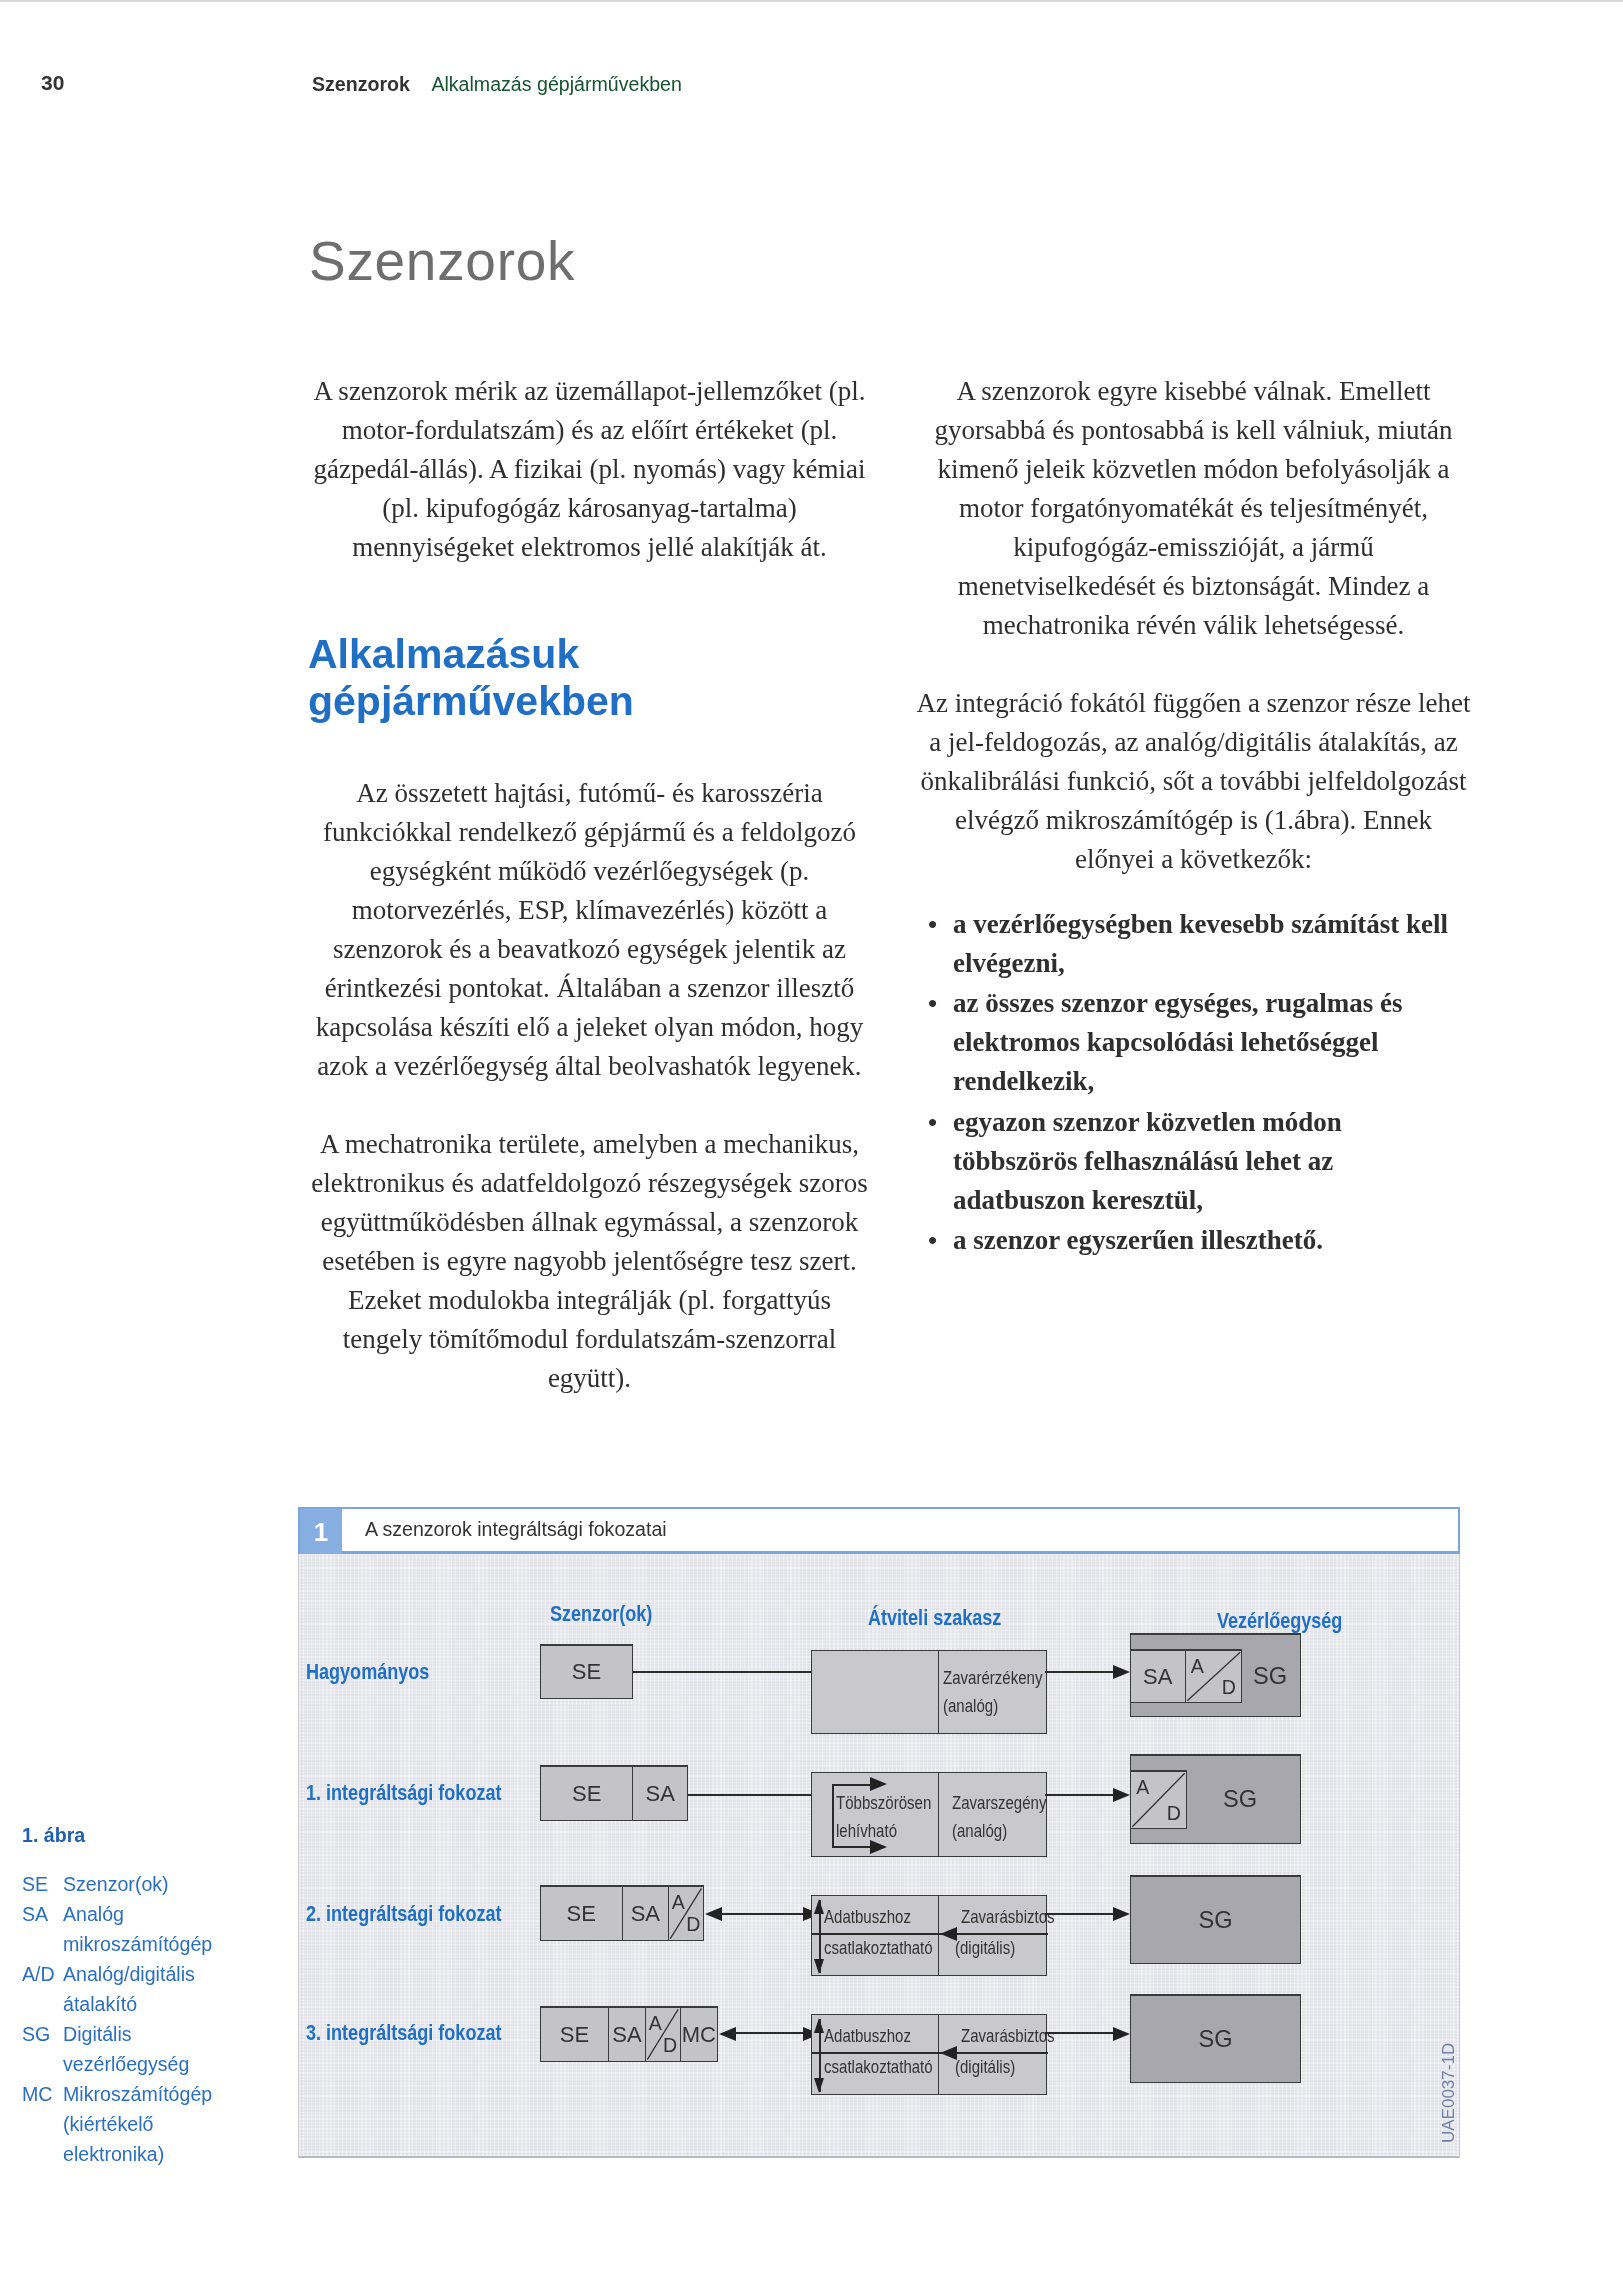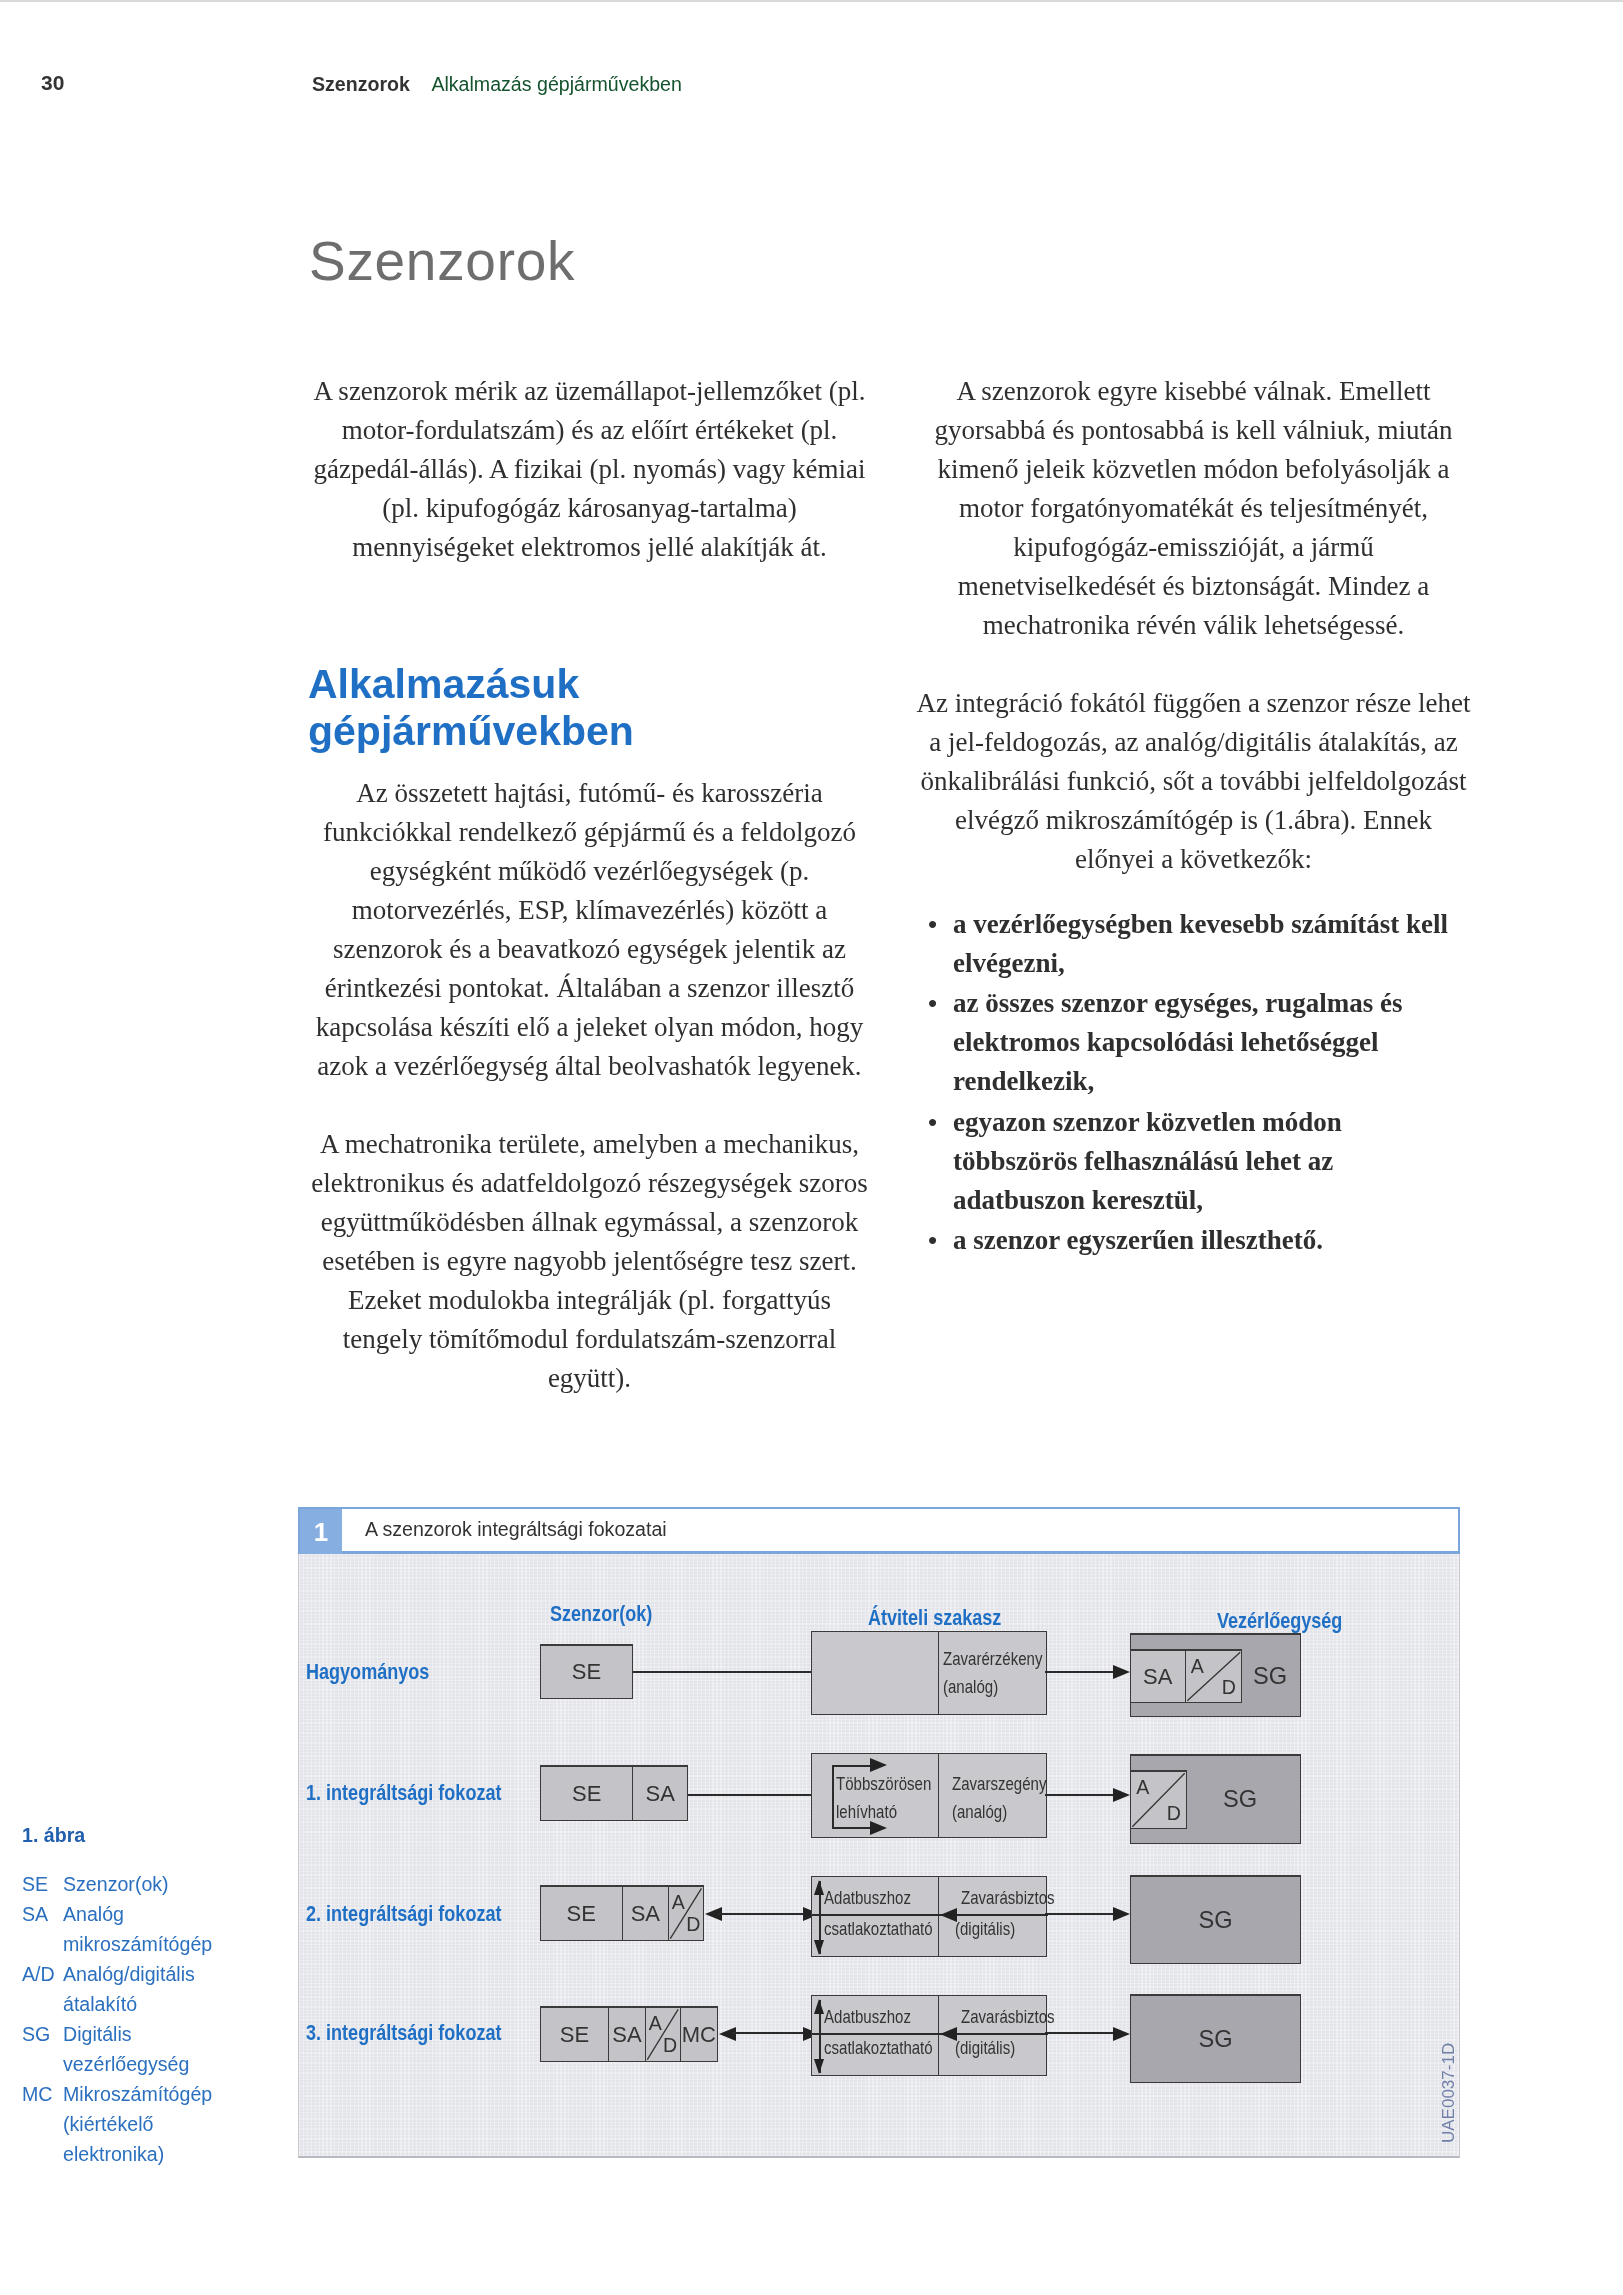--- a/index.html
+++ b/index.html
@@ -19,21 +19,21 @@
   .running-head .rh-sub { color: #14532d; }
 
   .chapter-title { left: 309px; top: 229px; font-size: 55px; color: #6e6e6e; font-weight: normal; letter-spacing: 0.7px; }
 
   .col { position: absolute; font-size: 27px; line-height: 39px; color: #2f2f2f; }
   .col p { margin: 0 0 39px 0; text-align: center; }
   .col-left { left: 308px; top: 372px; width: 563px; }
   .col-right { left: 912px; top: 372px; width: 563px; }
 
   .section-heading {
-    position: absolute; left: 308px; top: 661px; width: 563px;
+    position: absolute; left: 308px; top: 631px; width: 563px;
     font-size: 41px; line-height: 47px; font-weight: bold; color: #1f6fc5;
   }
   .col-left-2 { left: 308px; top: 774px; width: 563px; }
 
   ul.bullets { list-style: none; margin: 16px; padding: 0; font-weight: bold; }
   ul.bullets li { position: relative; padding-left: 25px; margin: 0 0 1.3px 0; }
   ul.bullets li::before { content: "•"; position: absolute; left: 0; top: 0; font-size: 26px; color: #2f2f2f; }
 
   
   .legend { position: absolute; left: 22px; top: 1820px; width: 236px; color: #2b6fbf; font-size: 19.6px; line-height: 30px; }
@@ -68,21 +68,21 @@
   .blk { position: absolute; background: #c4c4c8; border: 1.3px solid #3a3a3a; border-top-width: 2px; box-sizing: border-box; display: flex; }
   .blk .cell { position: relative; border-right: 1.3px solid #3a3a3a; display: flex; align-items: center; justify-content: center; font-size: 22px; color: #333; font-family: "Liberation Sans", sans-serif; }
   .blk .cell:last-child { border-right: none; }
   .ad-cell { position: relative; }
   .ad-cell .a { position: absolute; left: 5.2px; top: 3.9px; font-size: 19.6px; }
   .ad-cell .d { position: absolute; right: 5.2px; bottom: 3.9px; font-size: 19.6px; }
   .ad-cell svg { position: absolute; left: 0; top: 0; width: 100%; height: 100%; }
 
   .sg-blk { position: absolute; background: #a7a7ad; border: 1.3px solid #3a3a3a; border-top-width: 2px; box-sizing: border-box; display: flex; align-items: center; justify-content: center; font-size: 23.6px; color: #333; font-family: "Liberation Sans", sans-serif; }
 
-  .tx-blk { position: absolute; background: #c9c9cd; border: 1.3px solid #3a3a3a; box-sizing: border-box; }
+  .tx-blk { position: absolute; background: #c9c9cd; border: 1.3px solid #3a3a3a; box-sizing: border-box; margin-top: 19px; }
   .tx-blk .divider { position: absolute; left: 126px; top: 0; bottom: 0; width: 1.3px; background: #3a3a3a; }
   .tx-text { position: absolute; font-size: 17.7px; color: #333; font-family: "Liberation Sans", sans-serif; white-space: nowrap; transform: scaleX(0.85); transform-origin: left top; }
 
   .wire { position: absolute; height: 2px; background: #2a2a2a; }
   .arrow-r { position: absolute; width: 0; height: 0; border-top: 7.2px solid transparent; border-bottom: 7.2px solid transparent; border-left: 17px solid #222; }
   .arrow-l { position: absolute; width: 0; height: 0; border-top: 7.2px solid transparent; border-bottom: 7.2px solid transparent; border-right: 17px solid #222; }
   .arrow-u { position: absolute; width: 0; height: 0; border-left: 5.2px solid transparent; border-right: 5.2px solid transparent; border-bottom: 15.7px solid #222; }
   .arrow-d { position: absolute; width: 0; height: 0; border-left: 5.2px solid transparent; border-right: 5.2px solid transparent; border-top: 15.7px solid #222; }
   .vline { position: absolute; width: 2px; background: #2a2a2a; }
 

